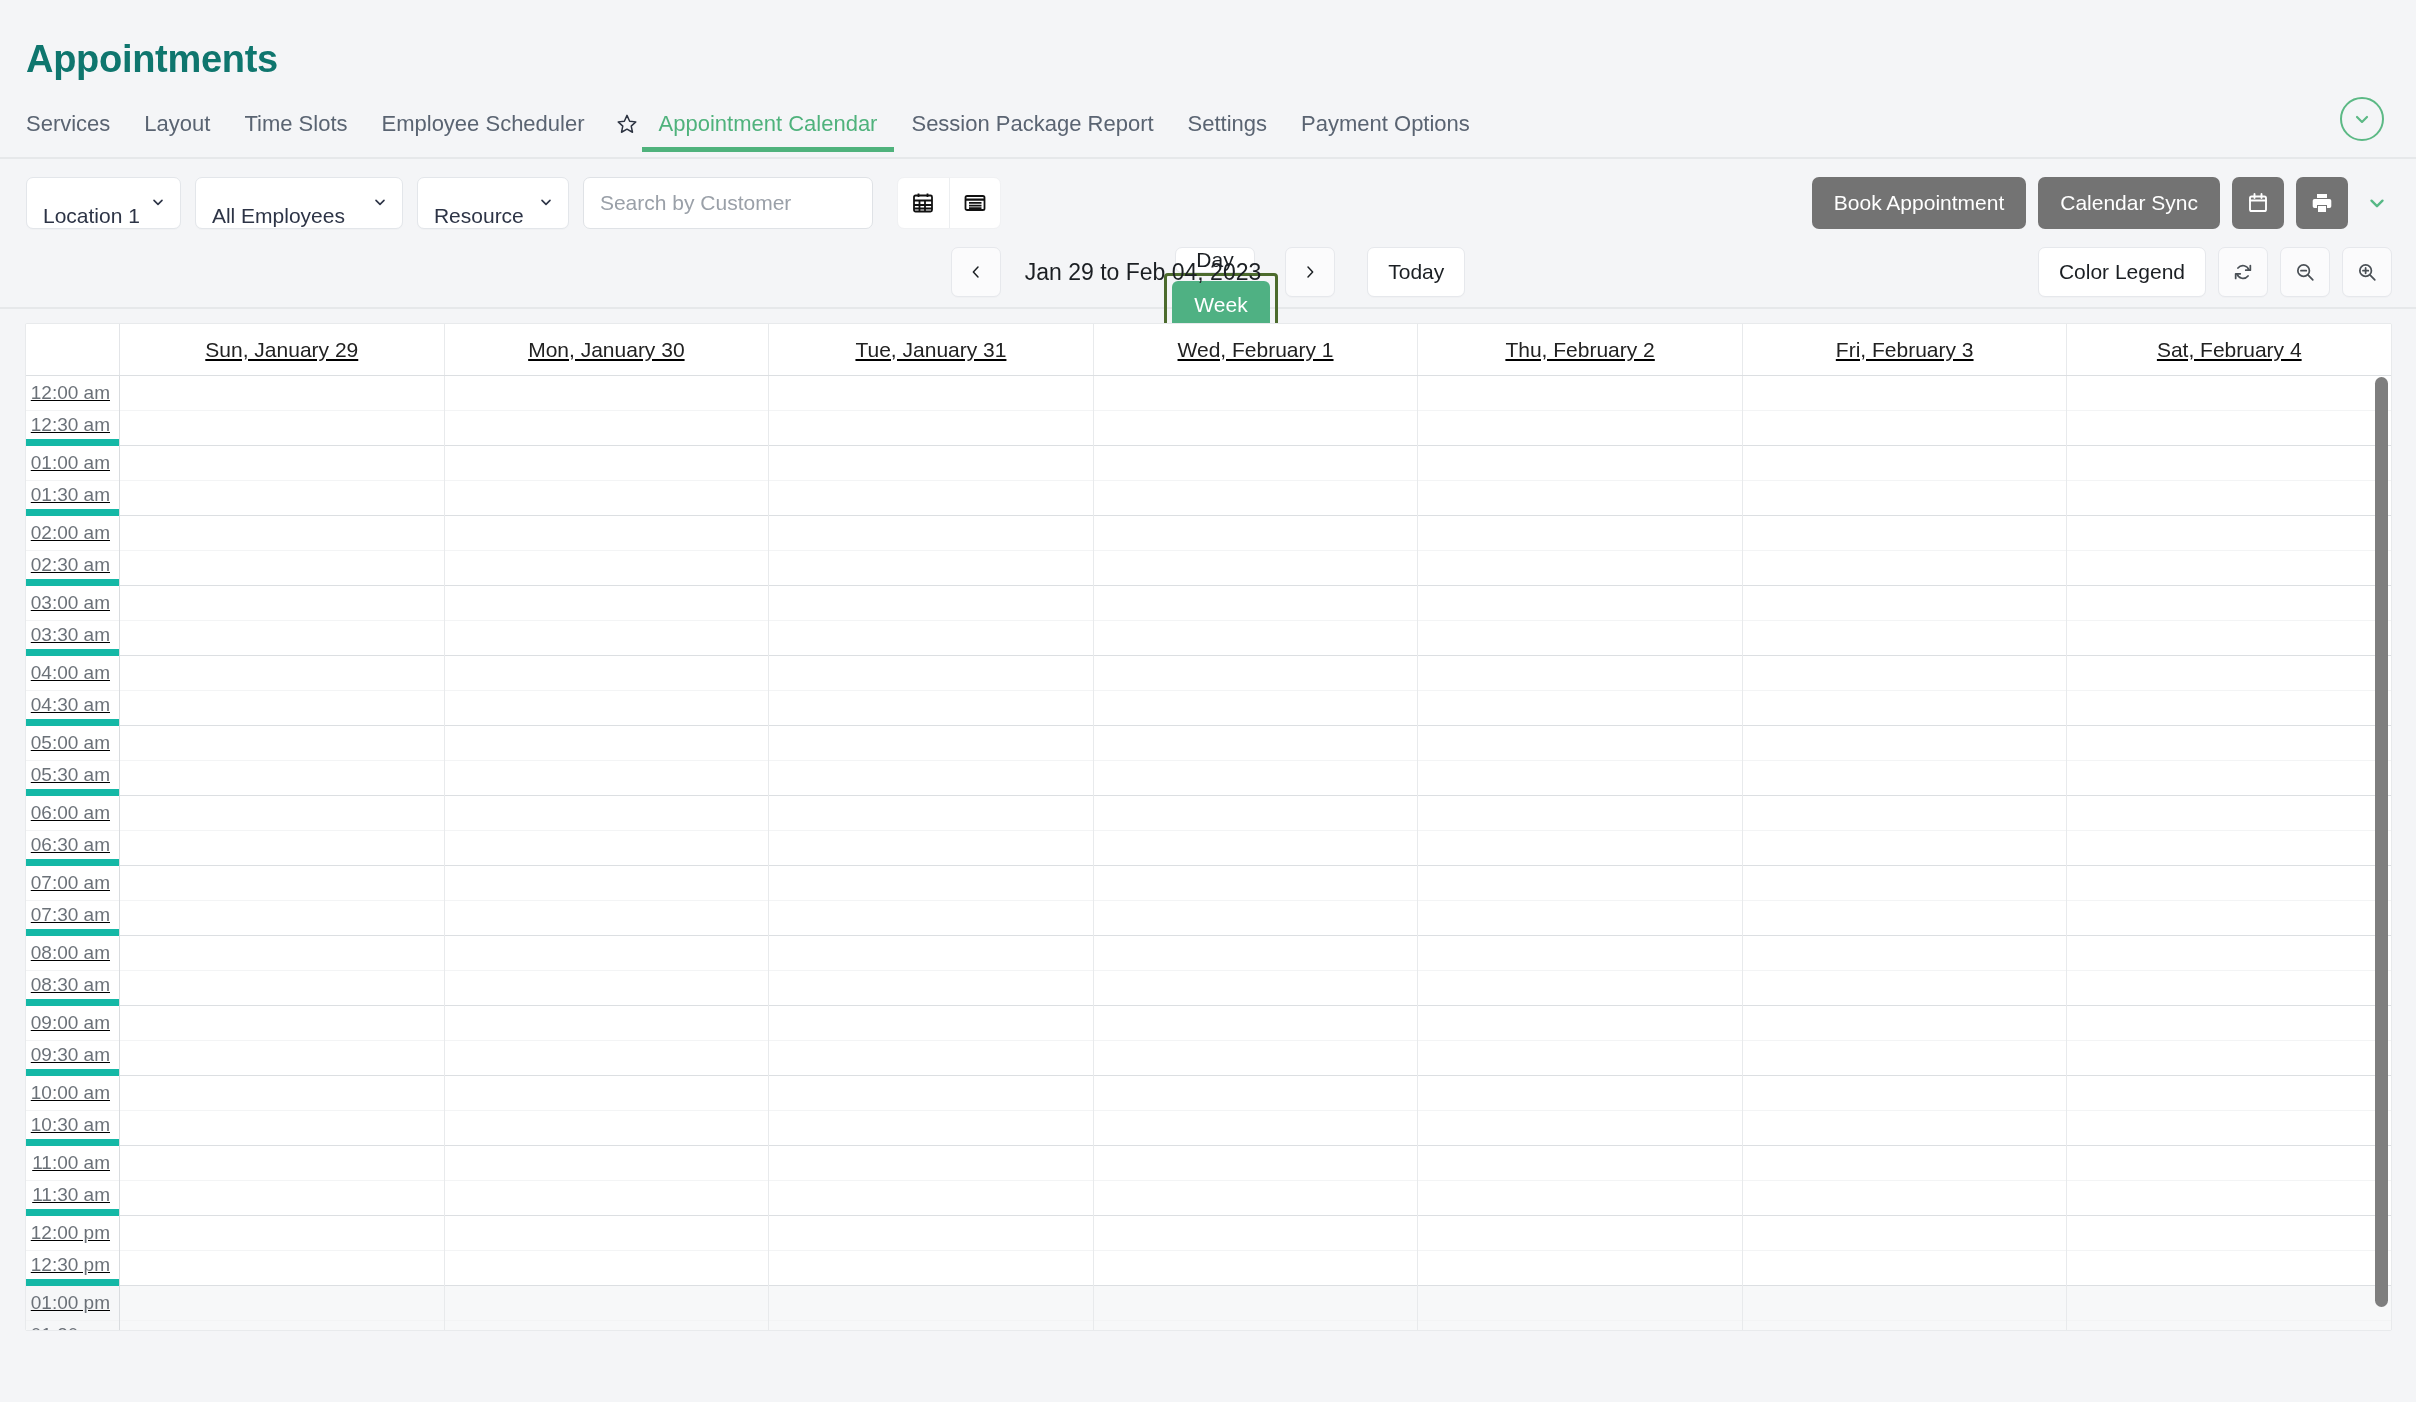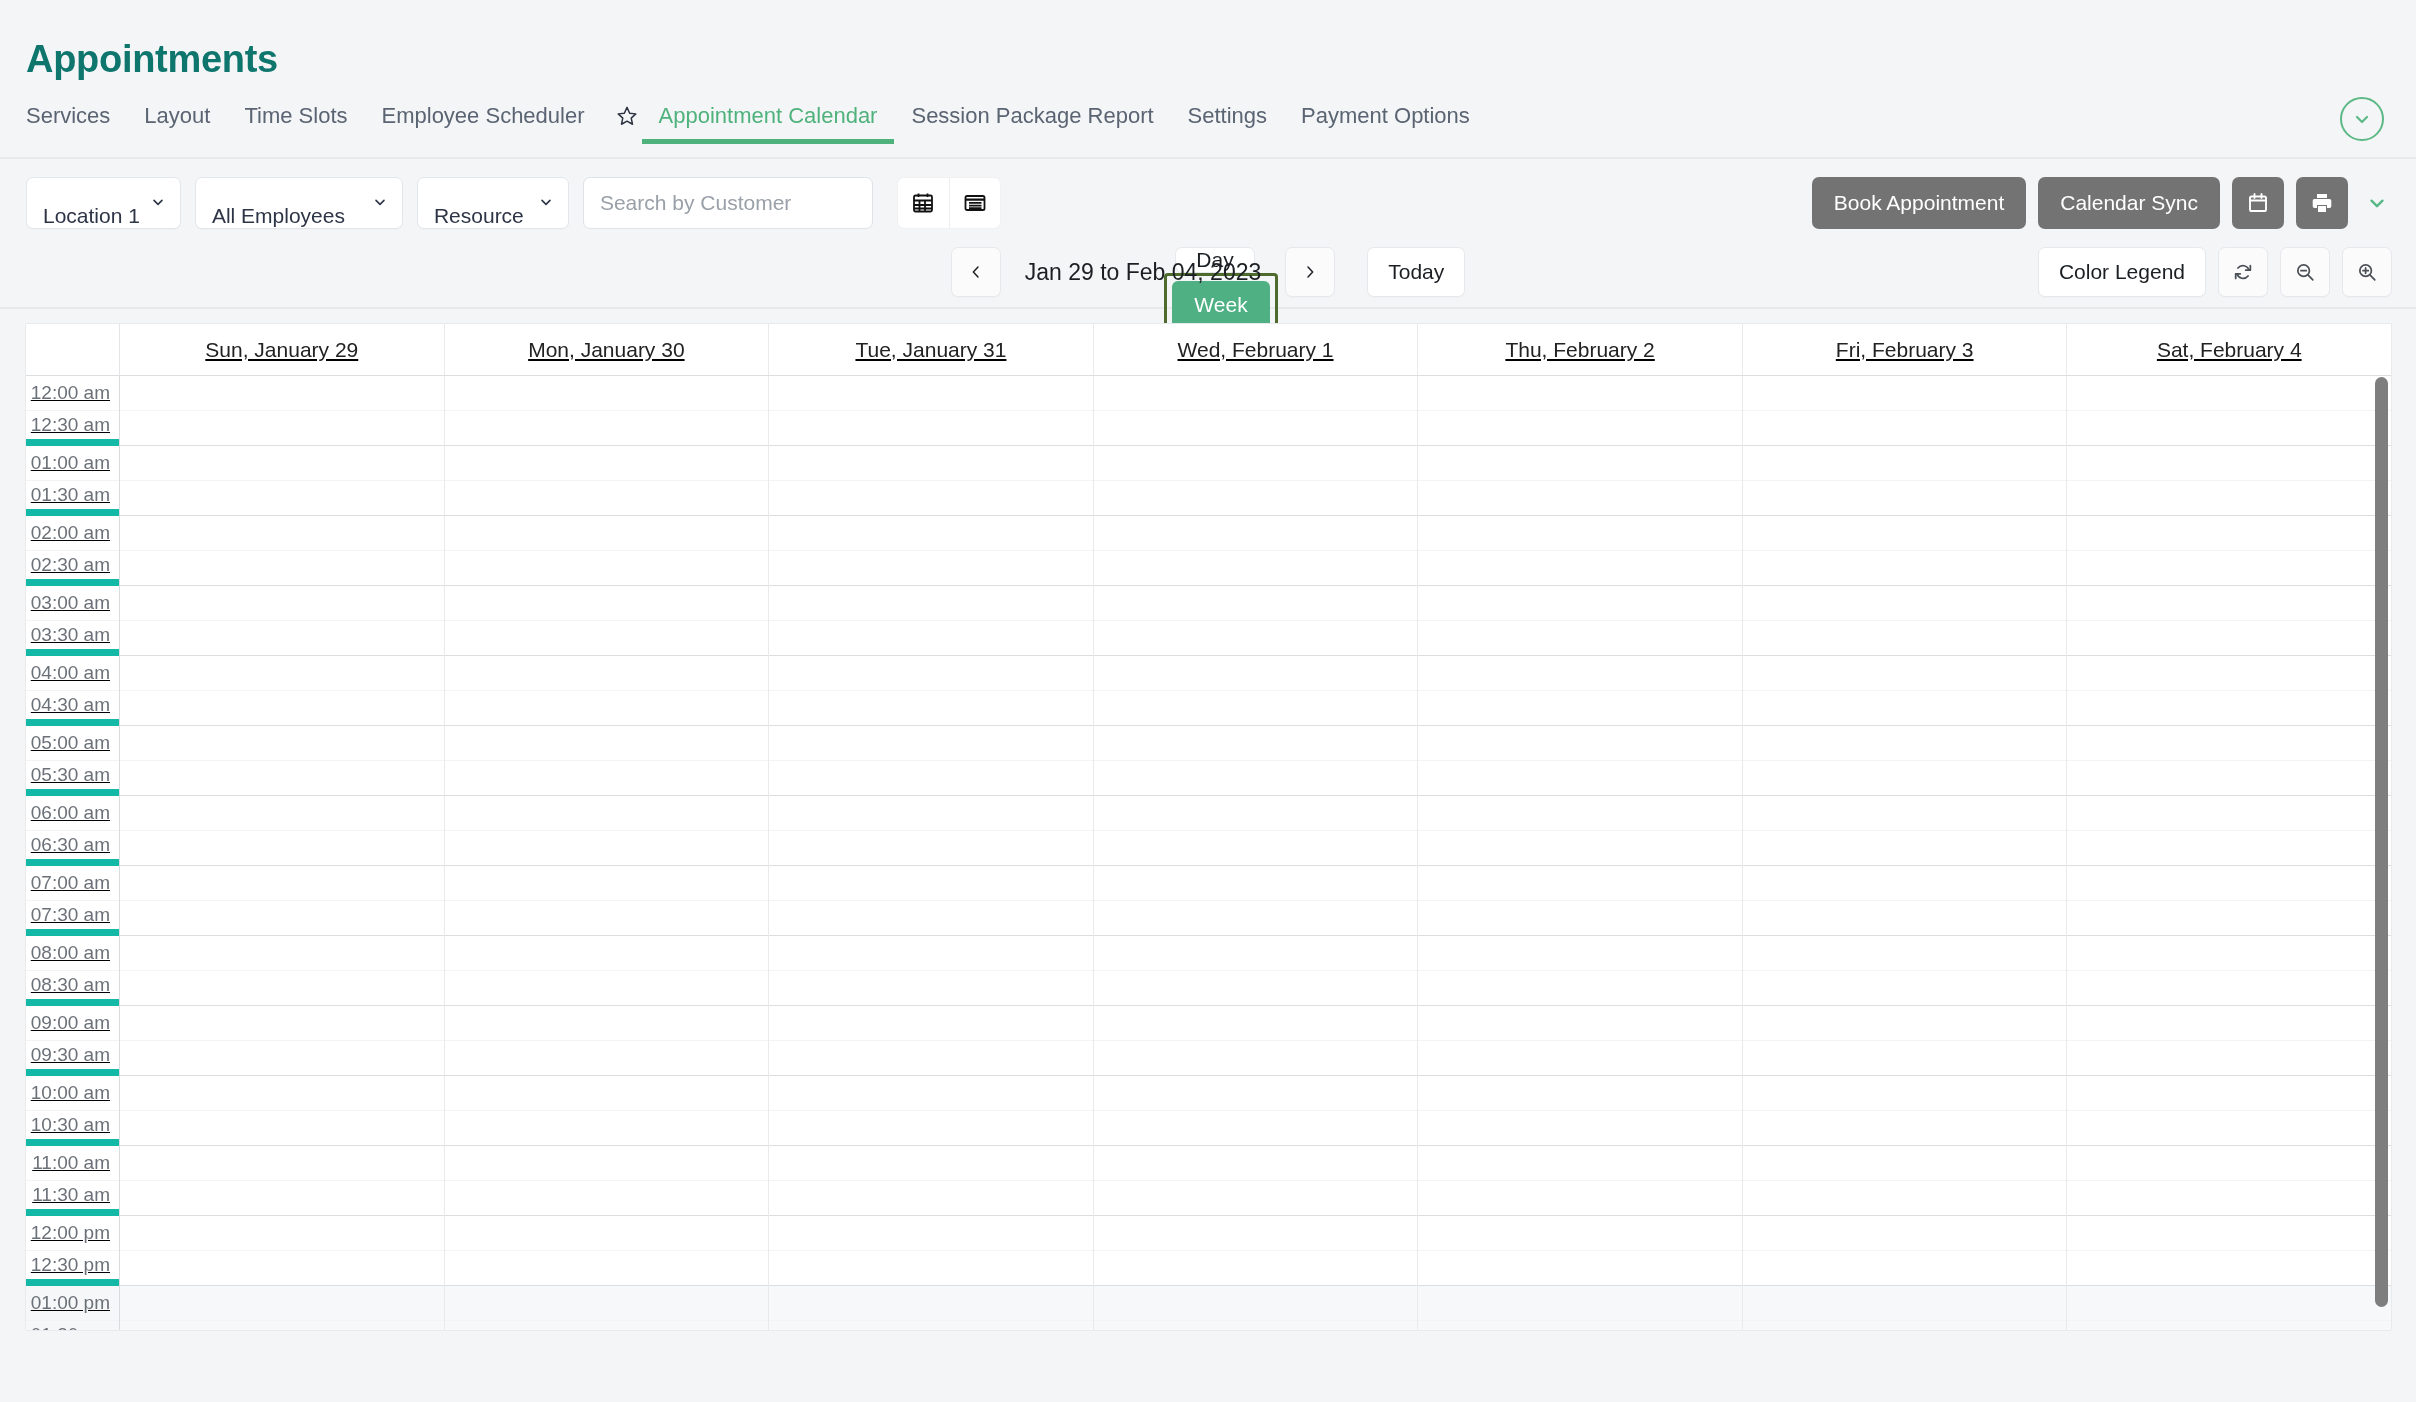--- a/index.html
+++ b/index.html
@@ -19,21 +19,21 @@
     color: #0f766e;
     letter-spacing: -0.3px;
     padding: 38px 0 0 26px;
     margin: 0;
   }
 
   
   .tabbar {
     position: relative;
     display: flex;
-    align-items: flex-start;
+    align-items: center;
     gap: 0;
     padding: 24px 0 0 26px;
     border-bottom: 2px solid #e6e8ea;
     height: 78px;
   }
   .tab {
     font-size: 22px;
     color: #5a6472;
     padding: 0 17px 15px 17px;
     cursor: pointer;

